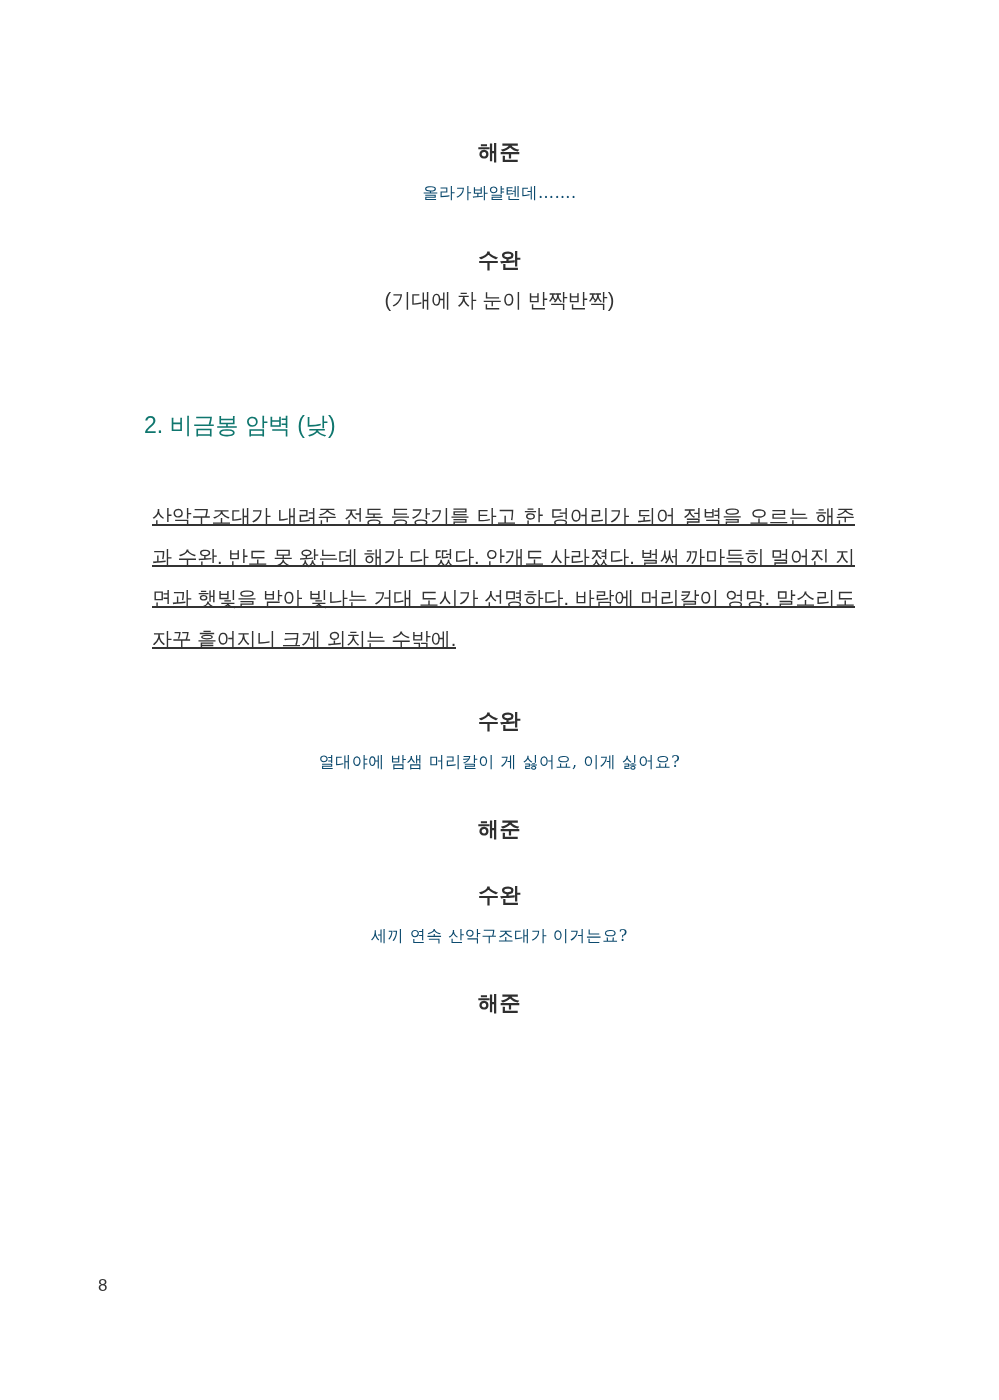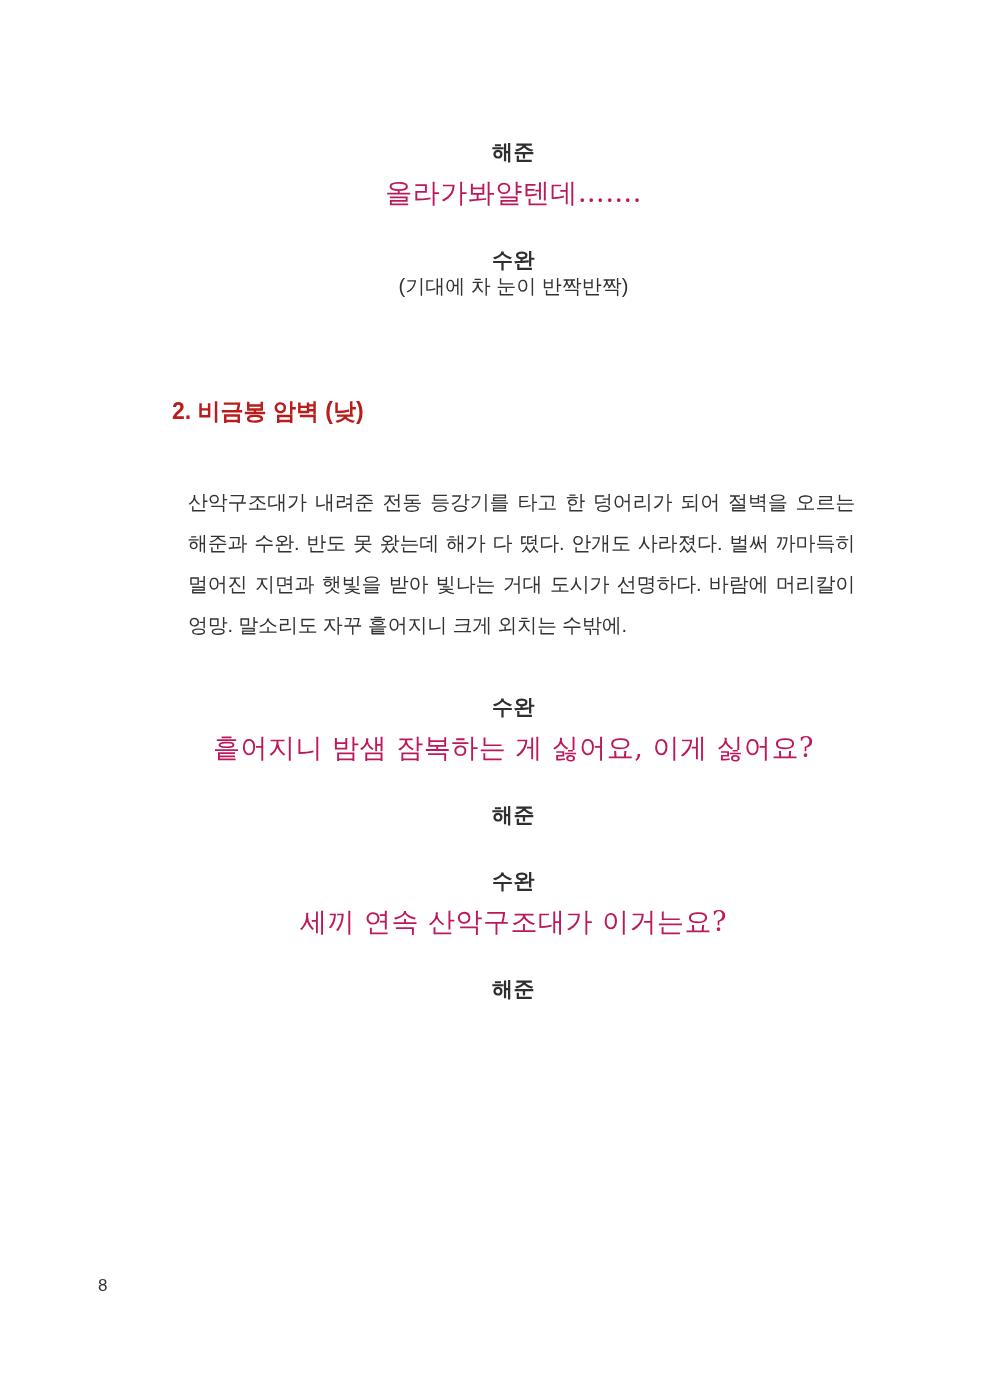--- a/index.html
+++ b/index.html
@@ -7,21 +7,20 @@
     padding: 0;
     background: #ffffff;
   }
   .page {
     position: relative;
     width: 999px;
     height: 1400px;
     background: #ffffff;
     overflow: hidden;
     box-sizing: border-box;
-    padding-left: 28px;
   }
   .content {
     padding: 139px 144px 0 144px;
     box-sizing: border-box;
   }
   
   .dialogue {
     text-align: center;
   }
   .char-name {
@@ -31,52 +30,54 @@
     line-height: 26px;
     color: #2f2f2f;
     letter-spacing: 0.5px;
   }
   .paren {
     font-family: "Liberation Sans", sans-serif;
     font-weight: 400;
     font-size: 20px;
     line-height: 26px;
     color: #333333;
+    margin-top: 14px;
   }
   .line {
     font-family: "DejaVu Serif", "Liberation Serif", serif;
     font-weight: 400;
-    font-size: 27px;
+    font-size: 16px;
     line-height: 28px;
-    color: #be185d;
+    color: #0c4a6e;
     margin-top: 14px;
     letter-spacing: 0.5px;
   }
   .dialogue + .dialogue {
     margin-top: 40px;
   }
   .scene-heading {
     font-family: "Liberation Sans", sans-serif;
-    font-weight: 700;
+    font-weight: 400;
     font-size: 23px;
     line-height: 30px;
-    color: #b91c1c;
+    color: #0f766e;
     margin: 97px 0 0 0;
     text-align: left;
   }
   .action {
     font-family: "Liberation Sans", sans-serif;
     font-weight: 400;
     font-size: 20px;
     line-height: 41px;
     color: #333333;
-    margin: 56px 0 0 16px;
+    margin: 56px 0 0 8px;
     text-align: justify;
     word-break: break-all;
     letter-spacing: -0.2px;
+    text-decoration: underline;
   }
   .action + .dialogue {
     margin-top: 48px;
   }
   .page-number {
     position: absolute;
     left: 98px;
     top: 1276px;
     font-family: "Liberation Sans", sans-serif;
     font-size: 17px;
@@ -98,21 +99,21 @@
       <div class="char-name">수완</div>
       <div class="paren">(기대에 차 눈이 반짝반짝)</div>
     </section>
 
     <h2 class="scene-heading">2. 비금봉 암벽 (낮)</h2>
 
     <p class="action">산악구조대가 내려준 전동 등강기를 타고 한 덩어리가 되어 절벽을 오르는 해준과 수완. 반도 못 왔는데 해가 다 떴다. 안개도 사라졌다. 벌써 까마득히 멀어진 지면과 햇빛을 받아 빛나는 거대 도시가 선명하다. 바람에 머리칼이 엉망. 말소리도 자꾸 흩어지니 크게 외치는 수밖에.</p>
 
     <section class="dialogue">
       <div class="char-name">수완</div>
-      <div class="line">흩어지니 밤샘 잠복하는 게 싫어요, 이게 싫어요?</div>
+      <div class="line">열대야에 밤샘 머리칼이 게 싫어요, 이게 싫어요?</div>
     </section>
 
     <section class="dialogue">
       <div class="char-name">해준</div>
     </section>
 
     <section class="dialogue">
       <div class="char-name">수완</div>
       <div class="line">세끼 연속 산악구조대가 이거는요?</div>
     </section>

